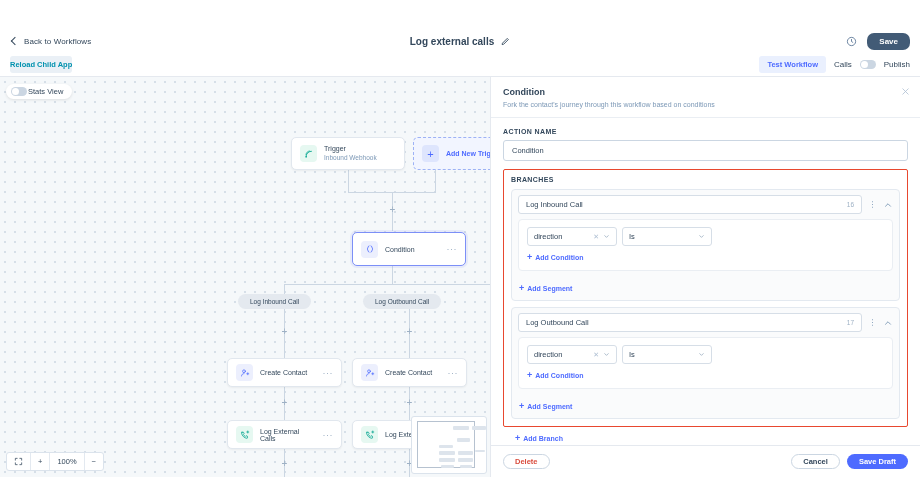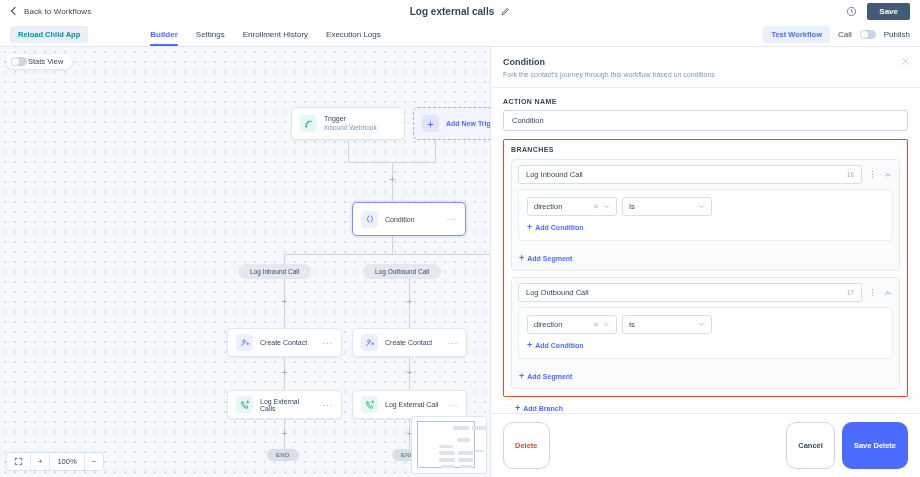--- a/index.html
+++ b/index.html
@@ -7,51 +7,51 @@
     width: 920px; height: 477px;
     font-family: "Liberation Sans", sans-serif;
     background: #ffffff;
     overflow: hidden;
   }
   .app { position: relative; width: 920px; height: 477px; display: flex; flex-direction: column; }
 
   
   .topbar {
     height: 23px; flex: none; display: flex; align-items: center;
-    padding: 0 10px; position: relative; background: #fff;
+    padding: 0 10px; position: relative; background: #fff; margin-top: 30px;
   }
   .back-btn { display: flex; align-items: center; gap: 5px; cursor: pointer; }
   .chev-left { width: 9px; height: 9px; position: relative; }
   .chev-left::before {
     content: ""; position: absolute; left: 2px; top: 1px;
     width: 5px; height: 5px; border-left: 1.4px solid #33475b; border-bottom: 1.4px solid #33475b;
     transform: rotate(45deg);
   }
   .back-label { font-size: 8px; color: #33475b; letter-spacing: .1px; }
   .wf-title-wrap {
     position: absolute; left: 50%; transform: translateX(-50%);
     display: flex; align-items: center; gap: 7px;
   }
   .wf-title { font-size: 10px; font-weight: bold; color: #33475b; }
   .pencil-icon { width: 9px; height: 9px; color: #33475b; }
   .top-right { margin-left: auto; display: flex; align-items: center; gap: 10px; }
   .clock-icon { width: 11px; height: 11px; color: #516f90; cursor: pointer; }
   .save-btn {
     background: #425b76; color: #fff; font-size: 8px; font-weight: bold;
-    border: none; border-radius: 2px; padding: 4px 12px; cursor: pointer; position: relative;
+    border: none; border-radius: 7px; padding: 4px 12px; cursor: pointer; position: relative;
   }
 
   
   .tabbar {
     height: 24px; flex: none; display: flex; align-items: center;
     padding: 0 10px; border-bottom: 1px solid #e5e9ef; background: #fff;
   }
   .reload-pill {
     background: #eaf0f6; color: #0091ae; font-size: 7.5px; font-weight: bold;
-    border-radius: 3px; padding: 4px 8px; cursor: pointer; border: none;
+    border-radius: 3px; padding: 4px 0; cursor: pointer; border: none;
   }
   .tabs { display: flex; align-items: flex-end; gap: 18px; margin-left: 62px; height: 100%; }
   .tab {
     font-size: 8px; color: #33475b; cursor: pointer; position: relative;
     height: 100%; display: flex; align-items: center; padding-bottom: 1px;
   }
   .tab.active { color: #4e6bff; font-weight: bold; }
   .tab.active::after {
     content: ""; position: absolute; left: 0; right: 0; bottom: 0;
     height: 2px; background: #4e6bff; border-radius: 1px;
@@ -210,21 +210,21 @@
     border: 1px solid #cbd6e2; border-radius: 3px; background: #fff;
     font-size: 7.5px; color: #33475b; padding: 5px 9px; cursor: pointer;
   }
   .reorder-icon { width: 9px; height: 9px; color: #33475b; }
 
   .panel-foot {
     flex: none; display: flex; align-items: center; gap: 7px;
     padding: 8px 12px; border-top: 1px solid #e5e9ef; background: #fff;
   }
   .btn {
-    border-radius: 10px; font-size: 7.5px; font-weight: bold; padding: 18px 11px;
+    border-radius: 10px; font-size: 7.5px; font-weight: bold; padding: 2px 11px;
     cursor: pointer; border: 1px solid transparent;
   }
   .btn-delete { border-color: #cbd6e2; background: #fff; color: #d94c3d; }
   .btn-cancel { border-color: #cbd6e2; background: #fff; color: #33475b; margin-left: auto; }
   .btn-save { background: #4e6bff; color: #fff; }
 </style>
 </head>
 <body>
 
 <div class="app">
@@ -244,29 +244,23 @@
       <svg class="clock-icon" viewBox="0 0 20 20" fill="none" stroke="currentColor" stroke-width="1.5">
         <circle cx="10" cy="10" r="7.5"></circle>
           <path d="M10 5.5V10l3 2"></path>
       </svg>
       <button class="save-btn">Save</button>
     </div>
   </div>
 
   <div class="tabbar">
     <button class="reload-pill">Reload Child App</button>
-    <div class="tabs">
-      <div class="tab active">Builder</div>
-      <div class="tab">Settings</div>
-      <div class="tab">Enrollment History</div>
-      <div class="tab">Execution Logs</div>
-    </div>
     <div class="tab-right">
       <button class="test-wf-btn">Test Workflow</button>
-      <span class="pub-label">Call</span>
+      <span class="pub-label">Calls</span>
       <div class="toggle">
           <div class="knob"></div>
         </div>
       <span class="pub-label">Publish</span>
     </div>
   </div>
 
   <div class="body">
 
     <div class="canvas">
@@ -513,17 +507,17 @@
           <div class="link-btn" style="margin-top:0;">
             <span class="link-plus">+</span>
             <span>Add Branch</span>
           </div>
         </div>
       </div>
 
       <div class="panel-foot">
         <button class="btn btn-delete">Delete</button>
         <button class="btn btn-cancel">Cancel</button>
-        <button class="btn btn-save">Save Delete</button>
+        <button class="btn btn-save">Save Draft</button>
       </div>
     </div>
   </div>
 </div>
 
 </body></html>

